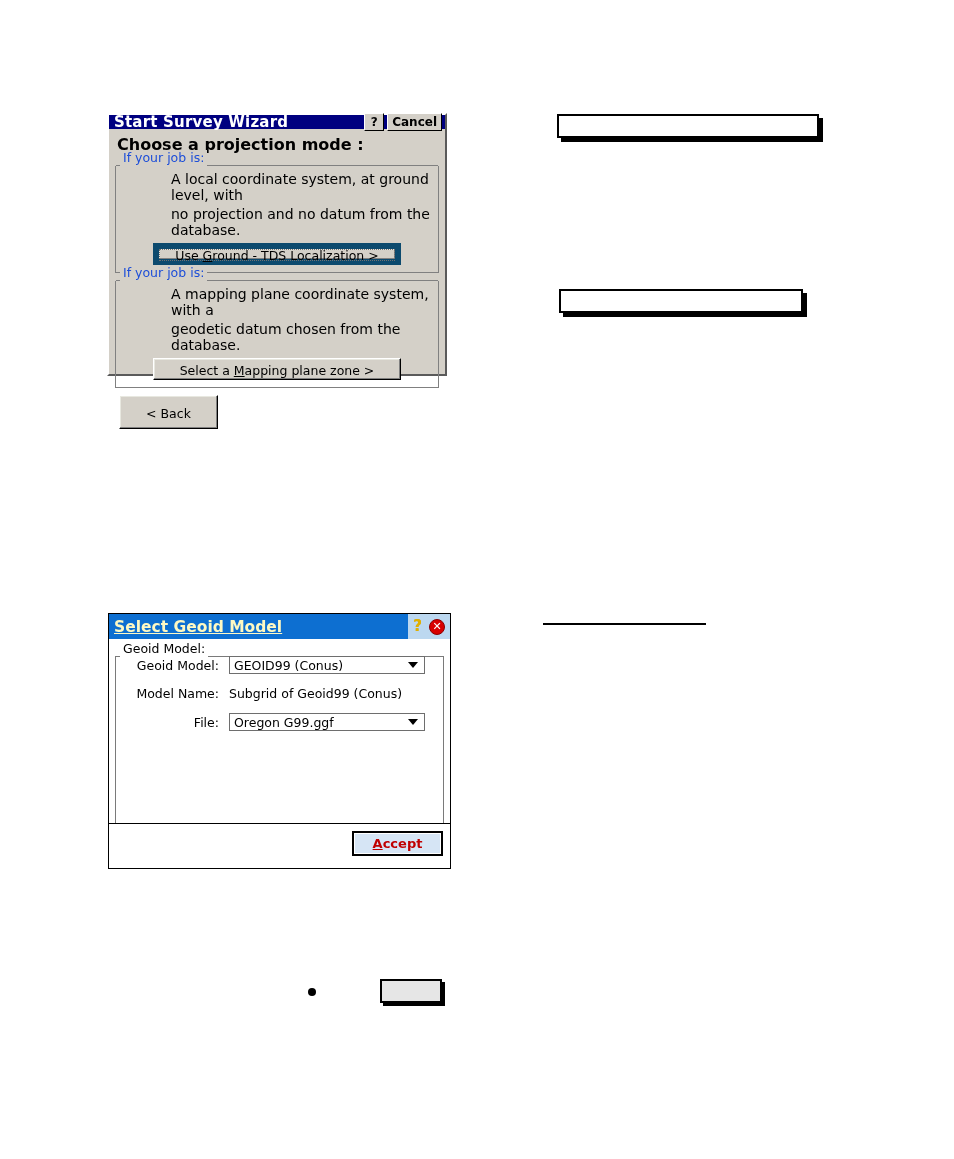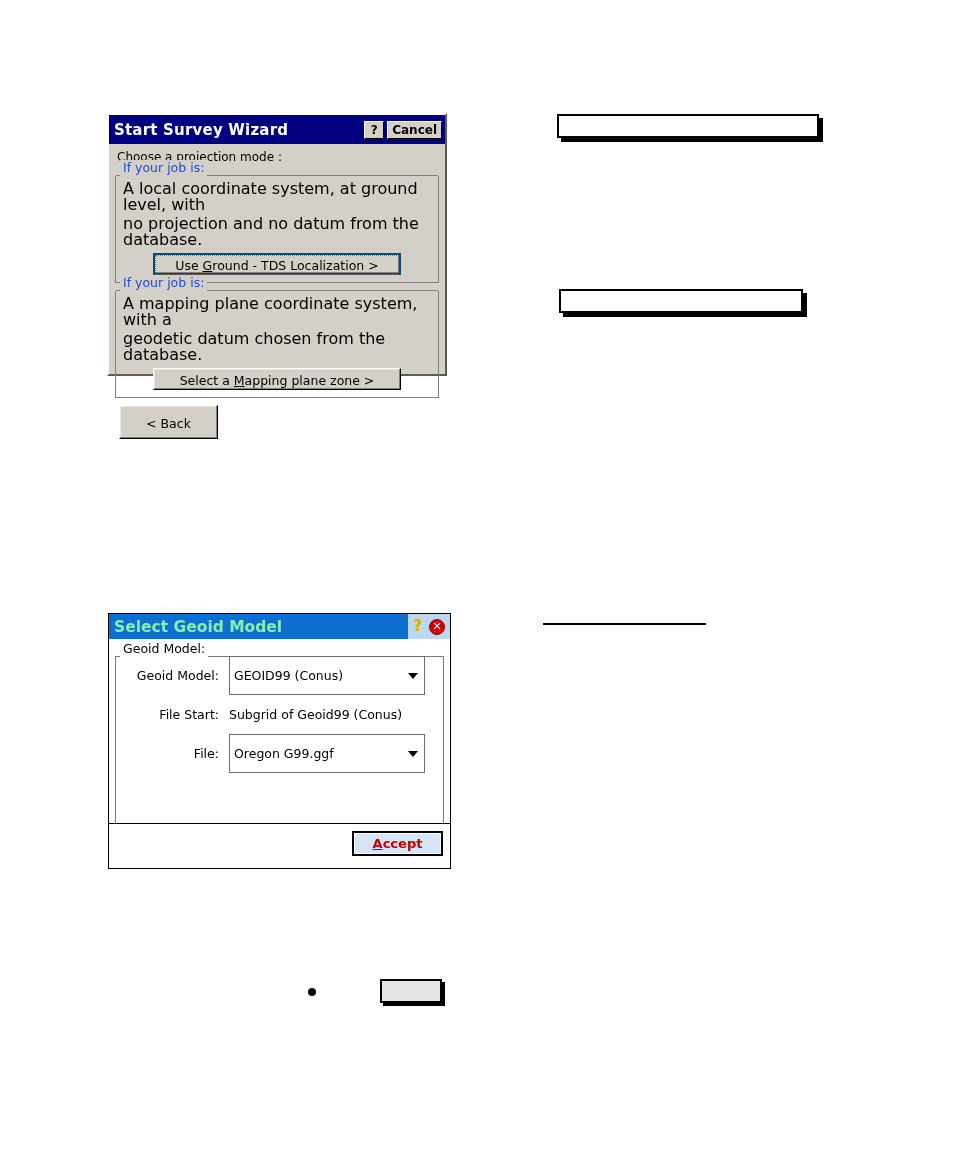--- a/index.html
+++ b/index.html
@@ -34,21 +34,21 @@
     width: 340px;
     height: 263px;
     border: 2px solid #808080;
     border-top-color: #ffffff;
     border-left-color: #ffffff;
     border-right-color: #5a5a5a;
     border-bottom-color: #5a5a5a;
     background: #d4d0c8;
   }
   #start-survey-wizard .titlebar {
-    height: 29px;
+    height: 14px;
     background: #000080;
     display: flex;
     align-items: center;
     padding-left: 5px;
     box-sizing: border-box;
   }
   #start-survey-wizard .titlebar .title {
     color: #ffffff;
     font-size: 15px;
     font-weight: bold;
@@ -74,23 +74,24 @@
     font-family: "DejaVu Sans", "Liberation Sans", sans-serif;
     cursor: default;
   }
   .tb-btn.help { min-width: 20px; }
   .tb-btn.cancel { min-width: 48px; }
 
   #start-survey-wizard .client {
     padding: 4px 6px 0 6px;
   }
   .prompt-line {
-    font-size: 12px;
+    font-size: 16px;
     color: #000000;
     padding: 2px 0 4px 2px;
+    font-weight: bold;
   }
 
   
   .groupbox {
     position: relative;
     border: 1px solid #808080;
     border-top: none;
     margin-top: 8px;
     padding: 2px 6px 7px 6px;
   }
@@ -116,41 +117,42 @@
     background: #d4d0c8;
     white-space: nowrap;
     color: #1d4ed8;
   }
   .groupbox .gb-seg-right {
     flex: 1;
     height: 1px;
     background: #808080;
   }
   .gb-text {
-    font-size: 16px;
+    font-size: 14px;
     line-height: 16px;
     color: #000000;
     padding: 3px 1px 0 1px;
+    margin-left: 48px;
   }
 
   .btn {
     background: #d4d0c8;
     border: 1px solid #000000;
     border-top-color: #ffffff;
     border-left-color: #ffffff;
     box-shadow: inset -1px -1px 0 #808080, inset 1px 1px 0 #e8e8e0;
     font-size: 12.5px;
     color: #000000;
     text-align: center;
     box-sizing: border-box;
     cursor: default;
     font-family: "DejaVu Sans", "Liberation Sans", sans-serif;
   }
   .btn.focused {
-    border: 2px solid #0c4a6e;
+    border: 6px solid #0c4a6e;
   }
   .btn .inner {
     border: 1px dotted #707070;
     height: 100%;
     display: flex;
     align-items: center;
     justify-content: center;
   }
   .btn .inner.nodot { border: 1px solid transparent; }
   .ul { text-decoration: underline; }
@@ -180,25 +182,26 @@
   }
   #select-geoid-model .titlebar {
     height: 25px;
     background: #0d6fd1;
     display: flex;
     align-items: center;
     box-sizing: border-box;
     padding-left: 5px;
   }
   #select-geoid-model .titlebar .title {
-    color: #86efac;
+    color: #fef9c3;
     font-size: 15.5px;
     font-weight: bold;
     flex: 1;
     white-space: nowrap;
+    text-decoration: underline;
   }
   .tb-icons {
     background: #bcd8f0;
     height: 25px;
     display: flex;
     align-items: center;
     padding: 0 5px;
     gap: 7px;
     box-sizing: border-box;
   }
@@ -266,21 +269,21 @@
     width: 105px;
     text-align: right;
     font-size: 12.5px;
     padding-right: 10px;
     box-sizing: border-box;
     color: #000000;
   }
   .combo {
     position: relative;
     width: 196px;
-    height: 39px;
+    height: 18px;
     background: #ffffff;
     border: 1px solid #6e6e6e;
     box-sizing: border-box;
     display: flex;
     align-items: center;
     padding-left: 4px;
     font-size: 12.5px;
     cursor: default;
   }
   .combo .arrow {
@@ -443,21 +446,21 @@
 
         <div class="field-row">
           <div class="field-label">Geoid Model:</div>
           <div class="combo">
             <span>GEOID99 (Conus)</span>
             <span class="arrow"></span>
           </div>
         </div>
 
         <div class="field-row">
-          <div class="field-label">File Start:</div>
+          <div class="field-label">Model Name:</div>
           <div class="static-value">Subgrid of Geoid99 (Conus)</div>
         </div>
 
         <div class="field-row">
           <div class="field-label">File:</div>
           <div class="combo">
             <span>Oregon G99.ggf</span>
             <span class="arrow"></span>
           </div>
         </div>

